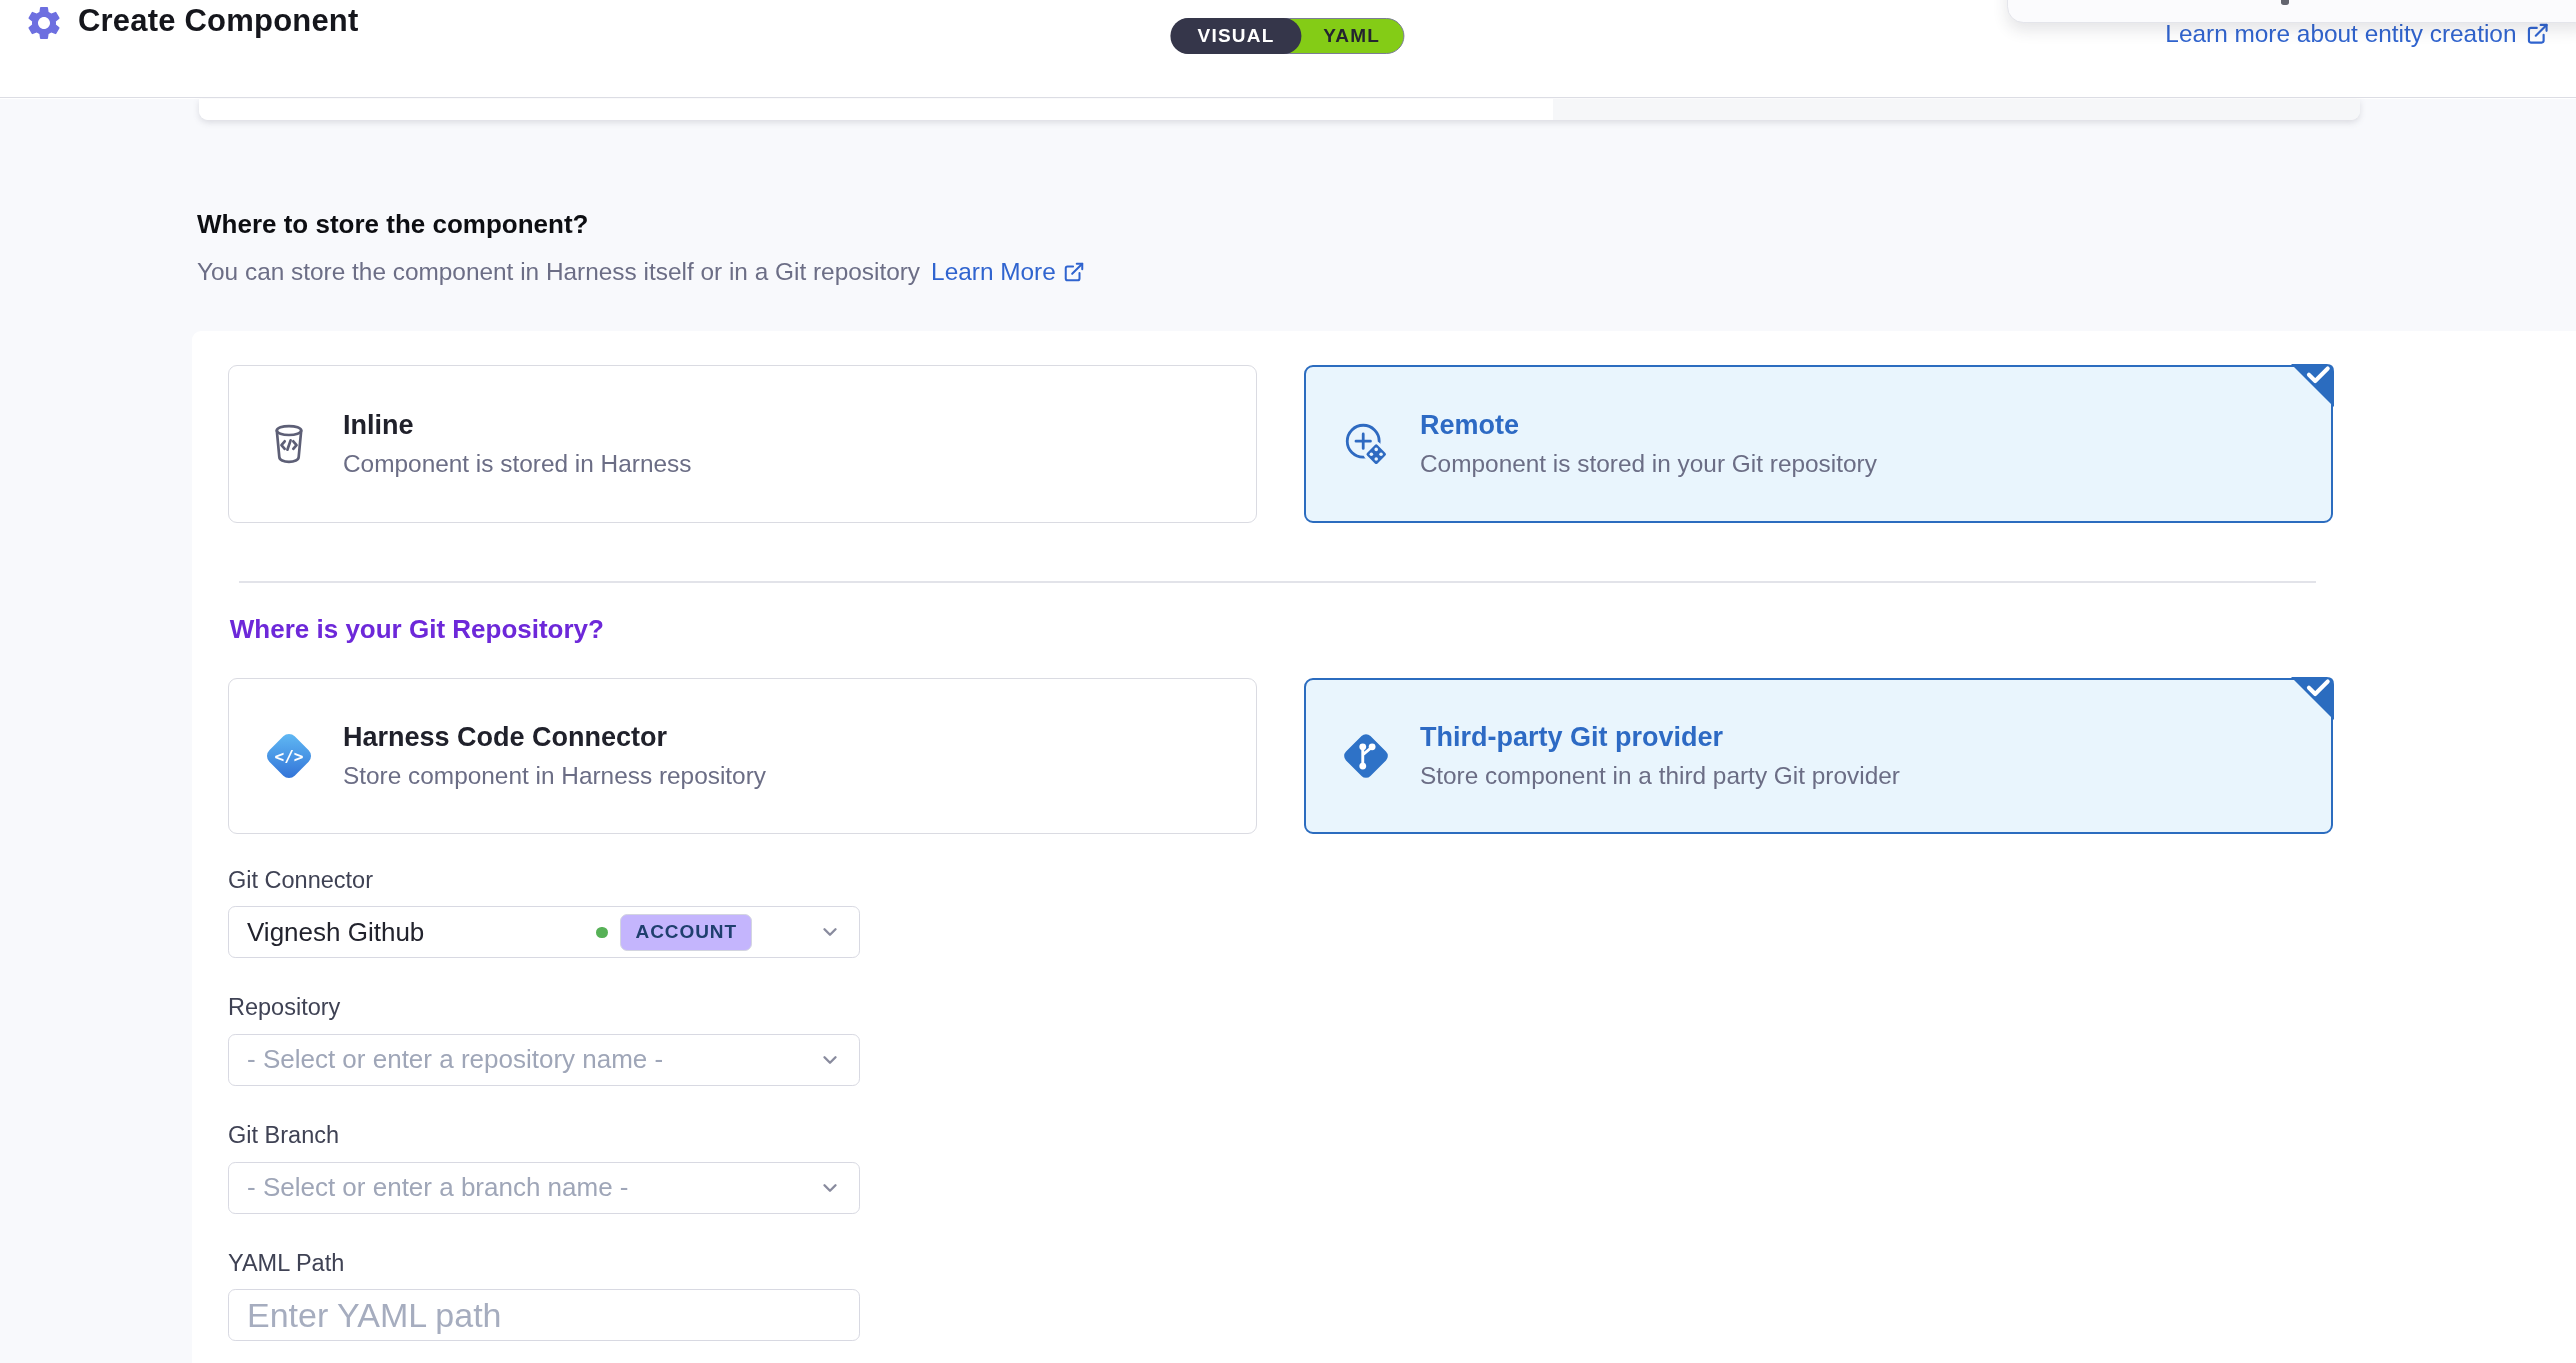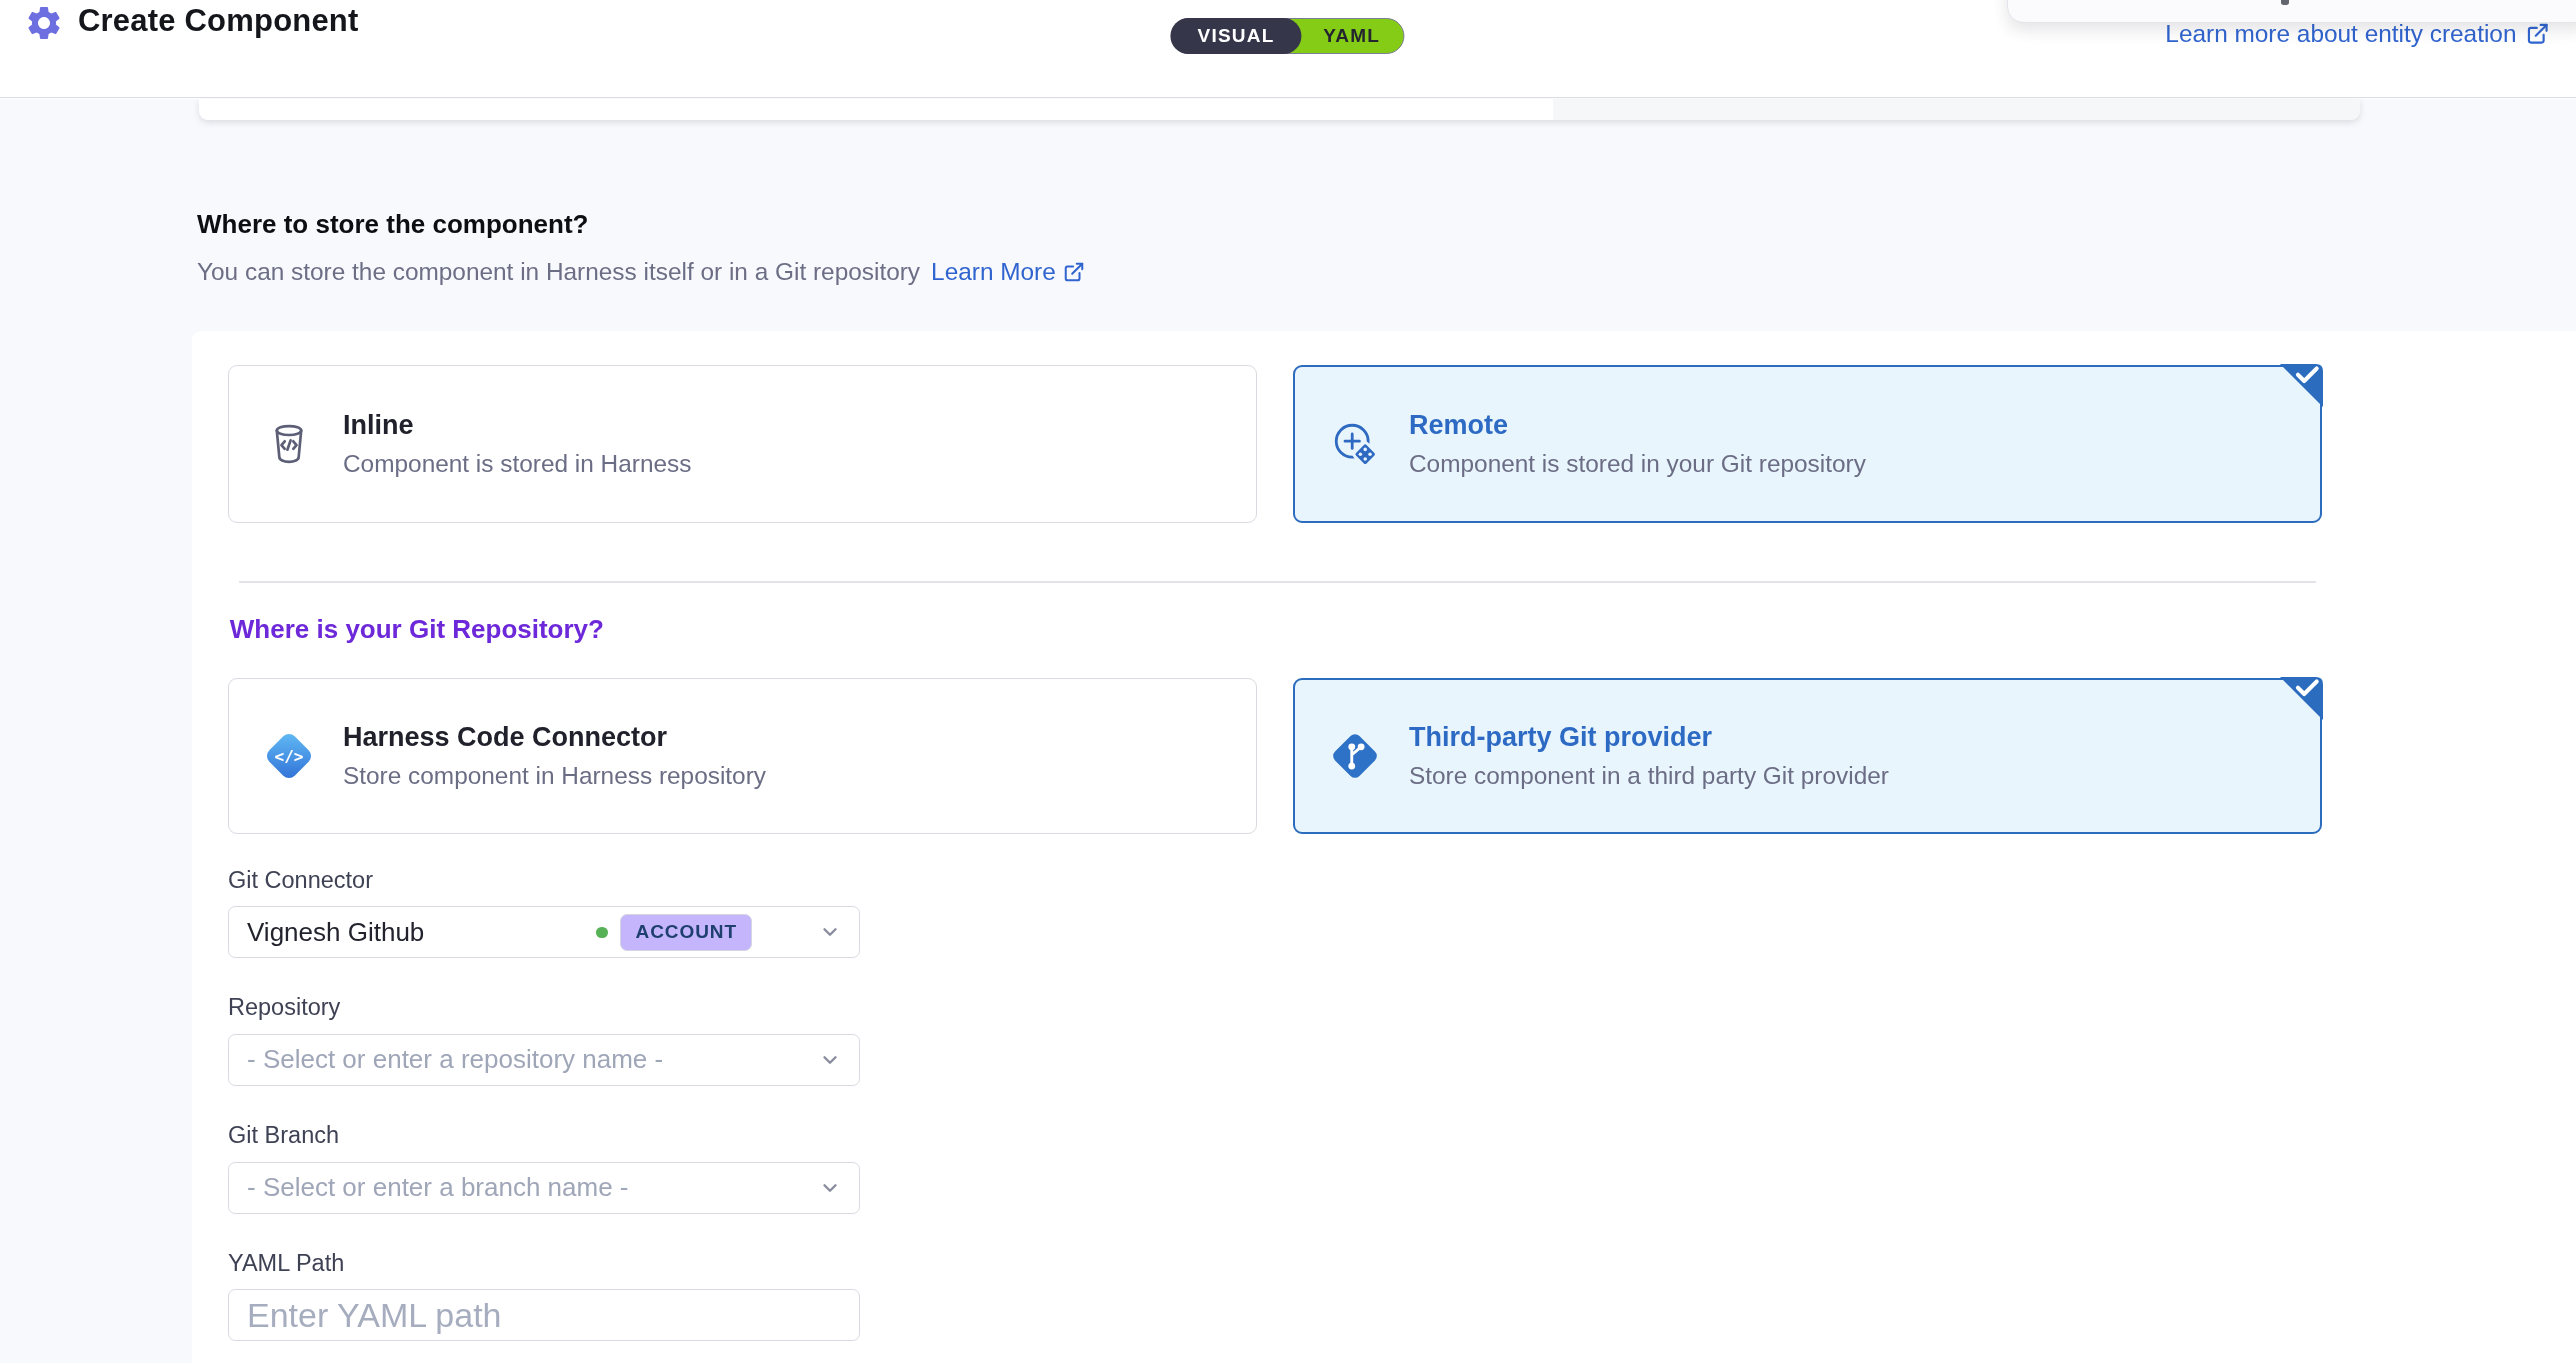--- a/index.html
+++ b/index.html
@@ -40,21 +40,21 @@
   .cutoff-right { flex:1; background:#f6f7f9; }
 
   .store-head { position:absolute; left:197px; top:110px; }
   .h-big { font-size:26px; font-weight:700; color:#0d0e12; margin-bottom:18px; }
   .sub { font-size:24.4px; color:#6c6e86; display:flex; align-items:center; gap:11px; }
   .inline-link { color:#3064cf; display:flex; align-items:center; gap:7.2px; cursor:pointer; }
 
   .panel { position:absolute; left:192px; top:232px; right:0; bottom:0; background:#fff;
            border-top-left-radius:9px; padding:34px 0 0 36px; }
 
-  .cards-row { display:flex; gap:36px; }
+  .cards-row { display:flex; gap:47px; }
   .option-card { width:1029px; height:158px; background:#fff; border:1.8px solid #dadbe2;
                  border-radius:9px; display:flex; align-items:center; padding:0 31px;
                  gap:25px; position:relative; cursor:pointer; }
   .option-card.h2 { height:156px; }
   .option-card.selected { background:#e9f5fd; border:2.7px solid #2b6cbf; }
   .card-icon { width:58px; min-width:58px; display:flex; justify-content:center; align-items:center; }
   .card-title { font-size:27px; font-weight:700; color:#20212b; margin-bottom:9px; }
   .option-card.selected .card-title { color:#2d6ac4; }
   .card-desc { font-size:24.4px; color:#6b6d85; }
   .corner-check { position:absolute; top:-2.7px; right:-2.7px; }

